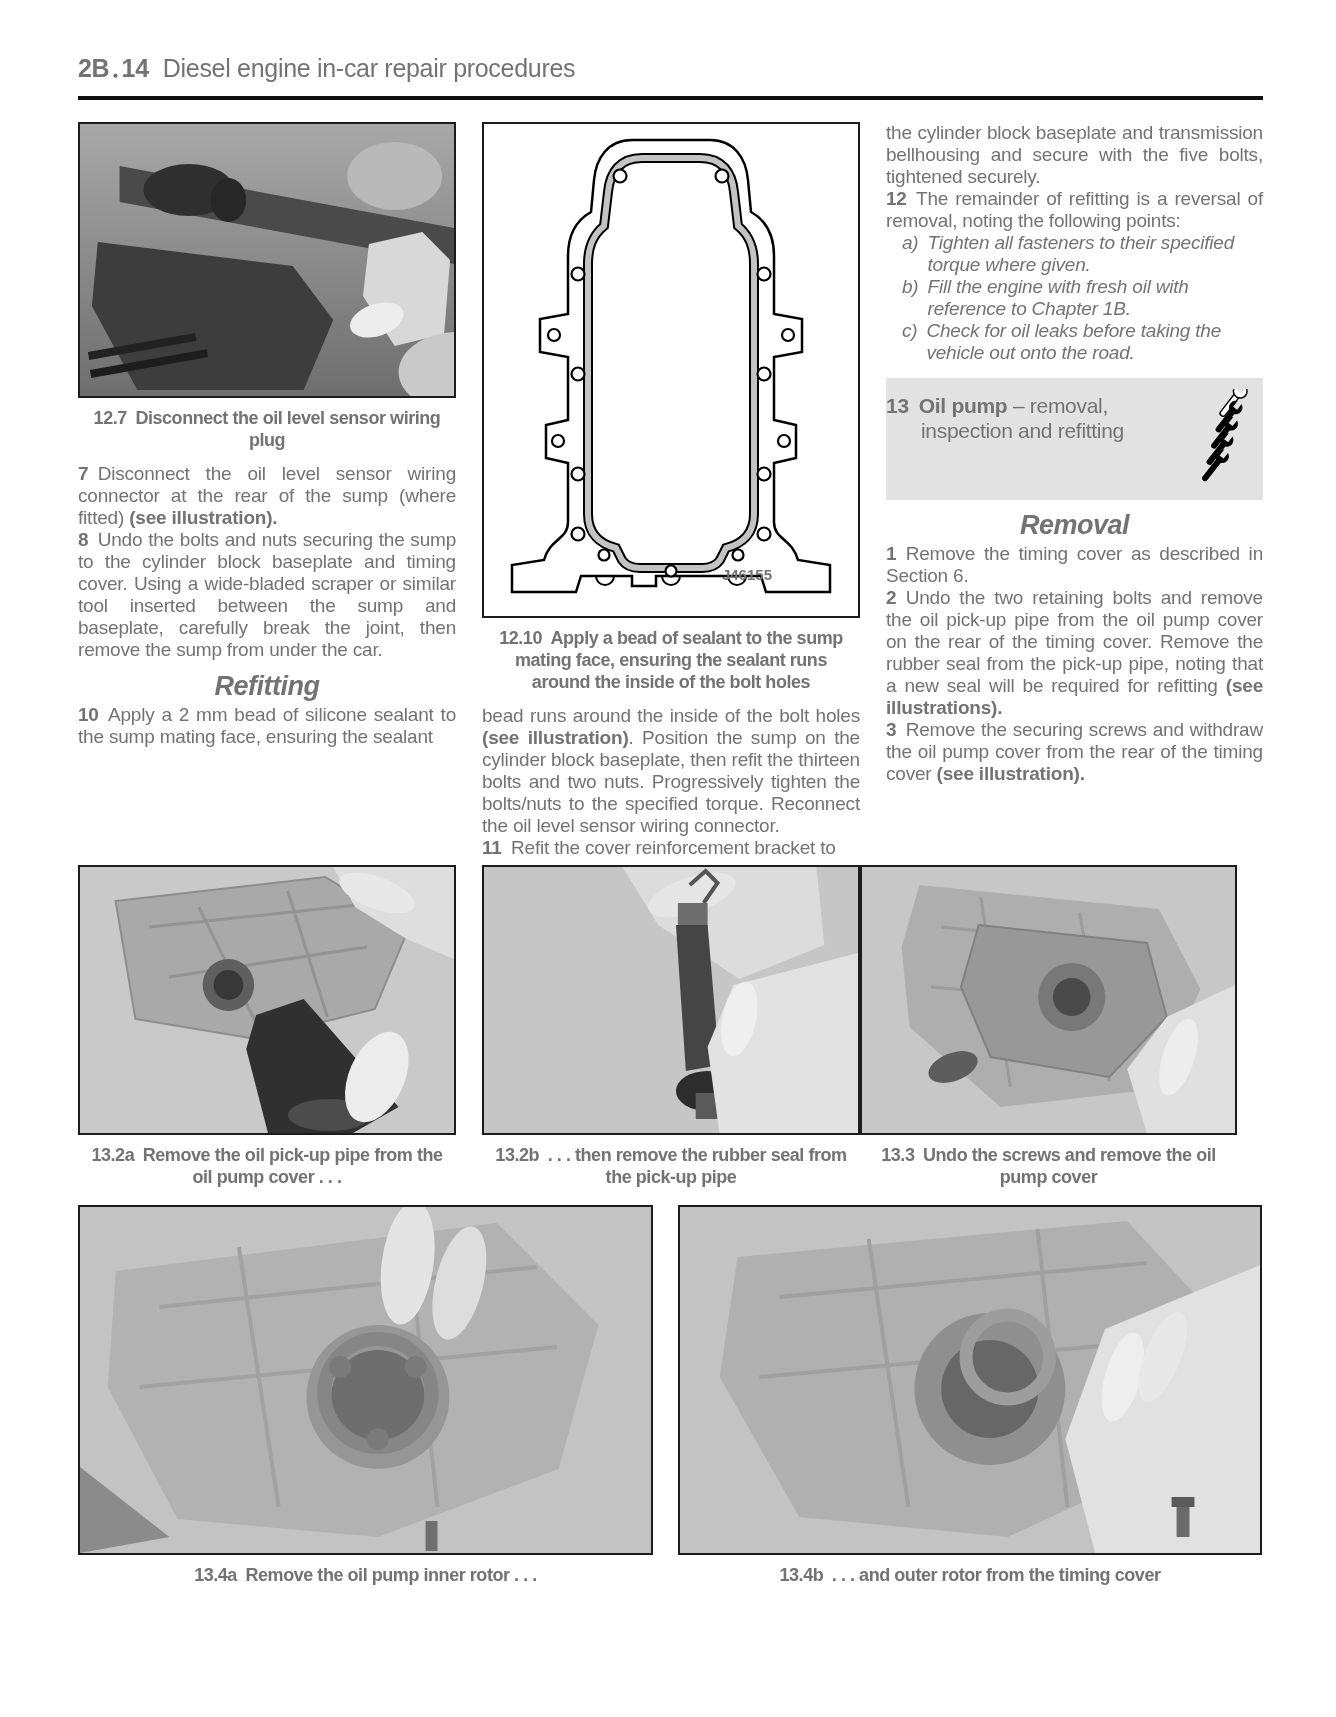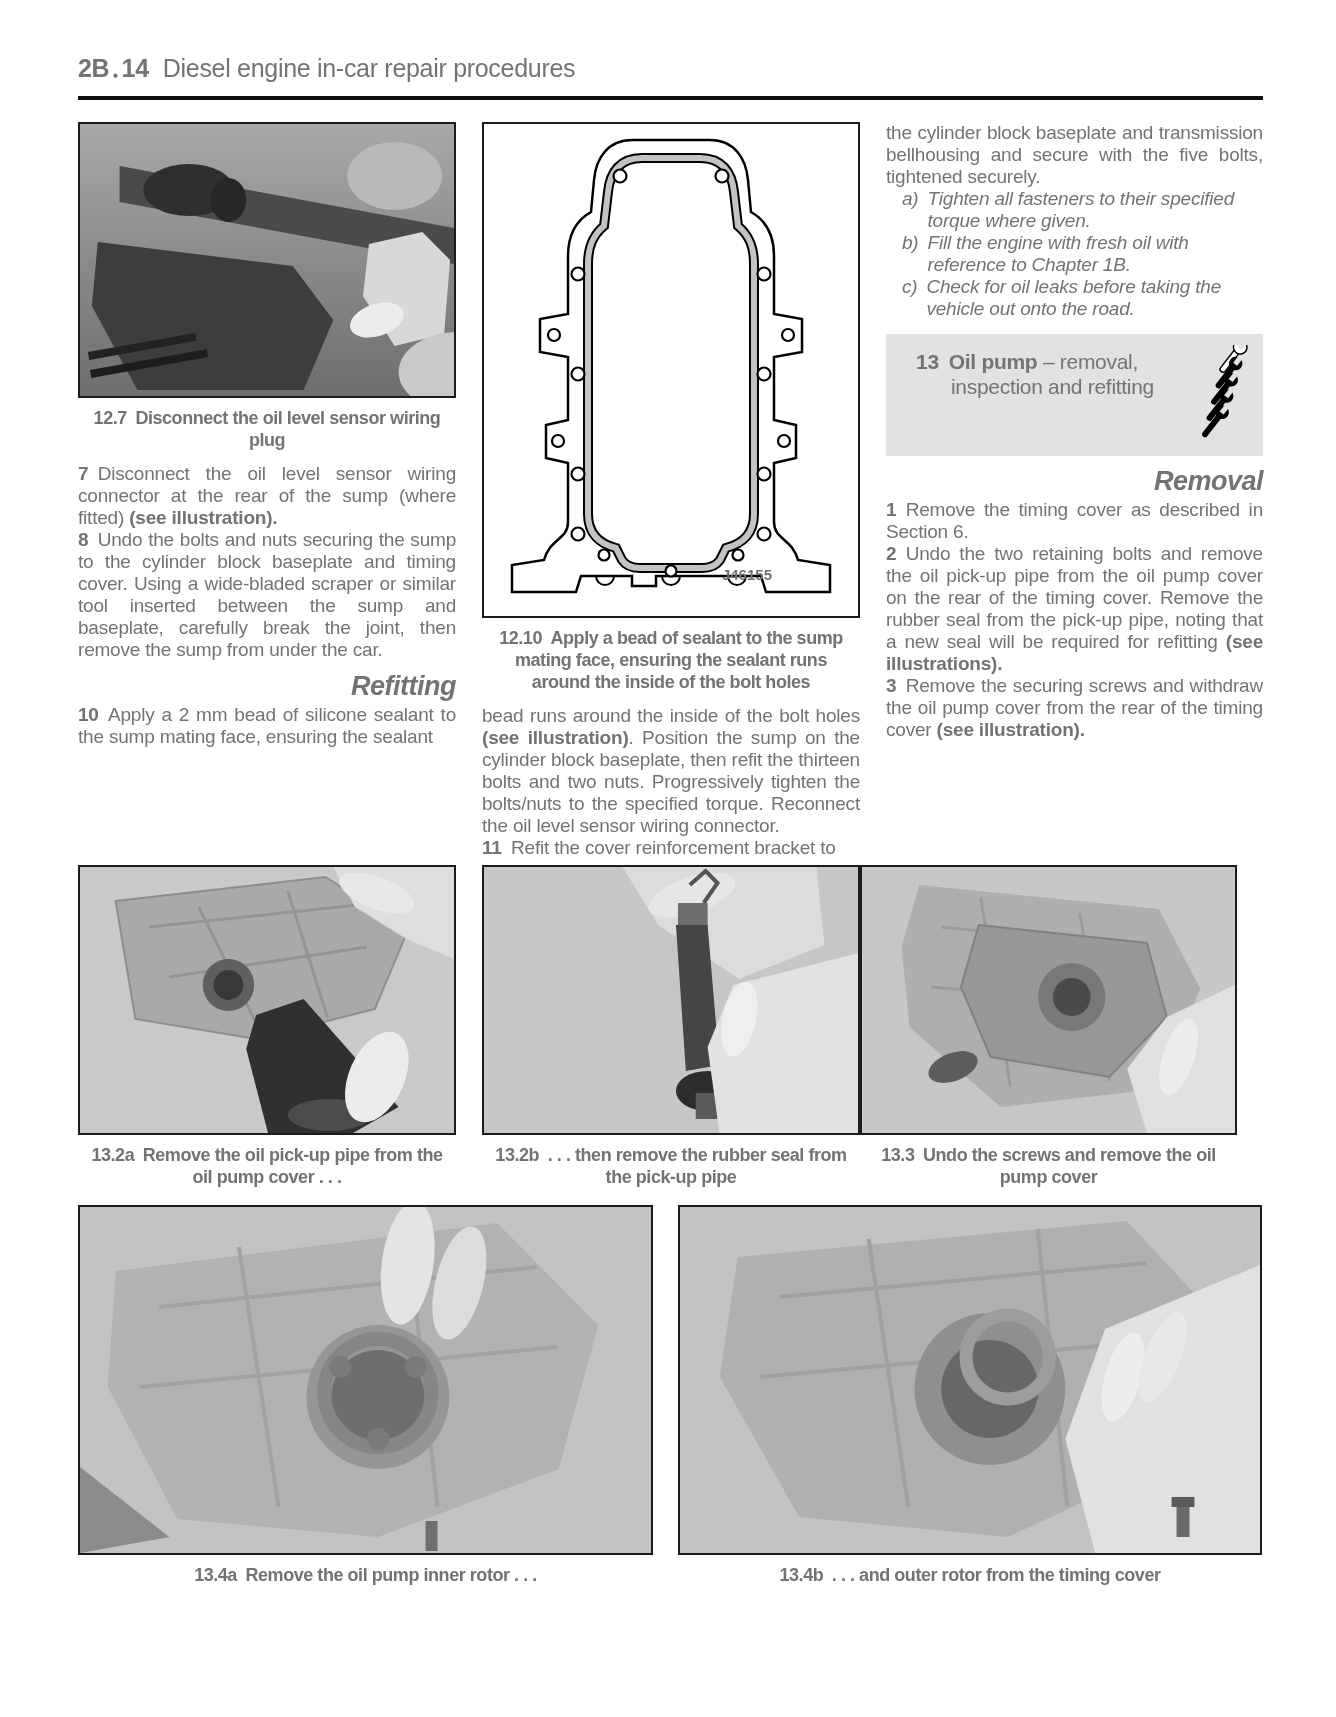--- a/index.html
+++ b/index.html
@@ -9,34 +9,34 @@
   .hdr{position:absolute;left:78px;top:50px;font-size:25px;letter-spacing:-0.3px;white-space:nowrap;}
   .hdr .num{font-weight:700;margin-right:14px;}
   .rule{position:absolute;left:78px;top:96px;width:1185px;height:4px;background:#101010;}
   
   .col{position:absolute;top:122px;font-size:19px;line-height:22px;text-align:justify;letter-spacing:-0.2px;}
   #col1{left:78px;width:378px;}
   #col2{left:482px;width:378px;}
   #col3{left:886px;width:377px;}
   p.body{margin:0;}
   .bseg{font-weight:700;}
-  h2.sub{font-style:italic;font-weight:700;font-size:27px;margin:14px 0 7px 0;letter-spacing:-0.5px;text-align:right;}
+  h2.sub{font-style:italic;font-weight:700;font-size:27px;margin:14px 0 7px 0;letter-spacing:-0.5px;text-align:center;}
   
   .photo{border:2px solid #1c1c1c;background:#c7c7c7;overflow:hidden;line-height:0;}
   .photo svg{display:block;width:100%;height:100%;}
   .cap{font-weight:700;font-size:18px;line-height:22px;text-align:center;letter-spacing:-0.45px;margin:9px 2px 12px 2px;}
   
   .figbox{position:relative;border:2px solid #1c1c1c;background:#fff;height:492px;}
   .figlabel{position:absolute;right:86px;bottom:30px;font-size:15px;font-weight:700;letter-spacing:0;}
   
   .ilist{font-style:italic;text-align:left;margin:0 0 0 16px;}
   .ilist .li{display:flex;gap:9px;}
   .ilist .li-text{flex:1;}
   
-  .secbox{display:flex;background:#e2e2e2;margin-top:14px;padding:15px 10px 15px 30px;min-height:66px;align-items:flex-start;}
+  .secbox{display:flex;background:#e2e2e2;margin-top:14px;padding:15px 10px 15px 0;min-height:66px;align-items:flex-start;}
   .secbox-text{flex:1;font-size:21px;line-height:25px;text-align:left;padding-left:35px;text-indent:-35px;letter-spacing:-0.3px;}
   .secbox-text .n{font-weight:700;margin-right:10px;}
   .secbox-text .t{font-weight:700;}
   .secbox-icon{width:56px;height:96px;flex:0 0 56px;margin-top:-4px;}
   
   .figwrap{position:absolute;}
   .removal-gap{margin-top:24px;}
 </style>
 </head>
 <body>
@@ -118,20 +118,21 @@
       </svg>
       <div class="figlabel">J46155</div>
     </div>
     <div class="cap">12.10 Apply a bead of sealant to the sump mating face, ensuring the sealant runs around the inside of the bolt holes</div>
     <p class="body"><span>bead runs around the inside of the bolt holes </span><span class="bseg">(see illustration)</span><span>. Position the sump on the cylinder block baseplate, then refit the thirteen bolts and two nuts. Progressively tighten the bolts/nuts to the specified torque. Reconnect the oil level sensor wiring connector.</span></p>
     <p class="body"><span class="bseg">11</span><span> Refit the cover reinforcement bracket to</span></p>
   </div>
 
   <div class="col" id="col3">
     <p class="body"><span>the cylinder block baseplate and transmission bellhousing and secure with the five bolts, tightened securely.</span></p>
+    <p class="body"><span class="bseg">12</span><span> The remainder of refitting is a reversal of removal, noting the following points:</span></p>
     <div class="ilist">
       <div class="li">
         <span>a)</span>
         <span class="li-text">Tighten all fasteners to their specified torque where given.</span>
       </div>
       <div class="li">
         <span>b)</span>
         <span class="li-text">Fill the engine with fresh oil with reference to Chapter 1B.</span>
       </div>
       <div class="li">

